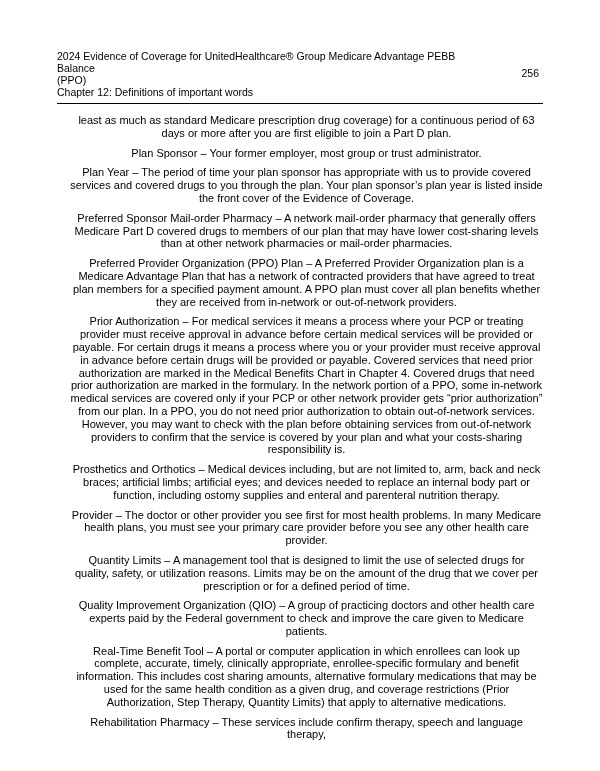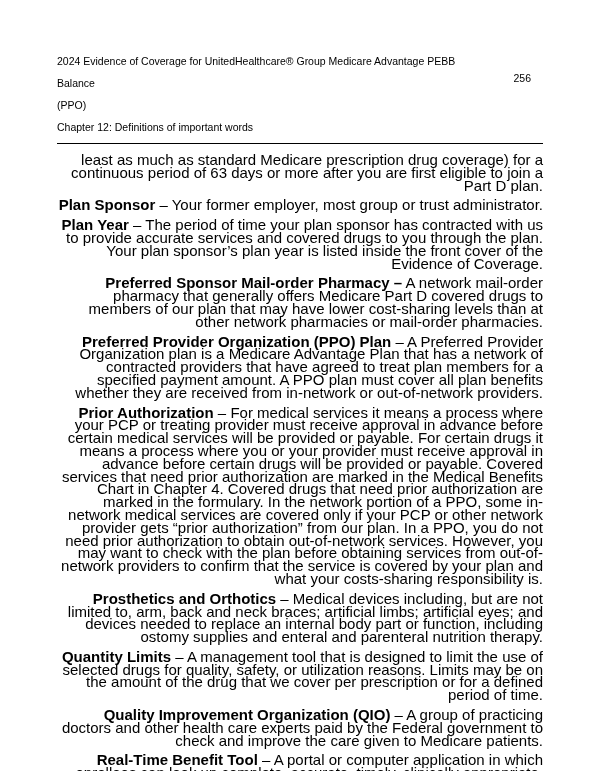--- a/index.html
+++ b/index.html
@@ -14,46 +14,46 @@
     box-sizing: border-box;
     padding: 50px 57px 30px 57px;
     background: #ffffff;
     color: #000000;
     font-family: "Liberation Sans", sans-serif;
     overflow: hidden;
   }
   .doc-header {
     position: relative;
     font-size: 10.5px;
-    line-height: 22px;
+    line-height: 12px;
     padding-right: 50px;
   }
   .doc-header .hline {
     display: block;
   }
   .page-number {
     position: absolute;
-    right: 12px;
+    right: 4px;
     top: 17px;
     font-size: 10.5px;
   }
   .header-rule {
     border: none;
     border-top: 1px solid #000000;
     margin: 5px 0 10px 0;
     height: 0;
   }
   .body-text p {
-    font-size: 15px;
+    font-size: 11px;
     line-height: 12.8px;
-    margin: 0 0 7px 0;
-    text-align: right;
+    margin: 0 0 7px 13px;
+    text-align: center;
   }
   .body-text p strong {
-    font-weight: bold;
+    font-weight: normal;
   }
 </style>
 </head>
 <body>
 
 <div class="page">
 
   <div class="doc-header">
     <span class="hline">2024 Evidence of Coverage for UnitedHealthcare® Group Medicare Advantage PEBB Balance</span>
     <span class="hline">(PPO)</span>
@@ -62,31 +62,32 @@
   </div>
 
   <hr class="header-rule">
 
   <div class="body-text">
 
     <p><strong></strong><span>least as much as standard Medicare prescription drug coverage) for a continuous period of 63 days or more after you are first eligible to join a Part D plan.</span></p>
 
     <p><strong>Plan Sponsor</strong><span> – Your former employer, most group or trust administrator.</span></p>
 
-    <p><strong>Plan Year</strong><span> – The period of time your plan sponsor has contracted with us to provide accurate services and covered drugs to you through the plan. Your plan sponsor’s plan year is listed inside the front cover of the Evidence of Coverage.</span></p>
+    <p><strong>Plan Year</strong><span> – The period of time your plan sponsor has appropriate with us to provide covered services and covered drugs to you through the plan. Your plan sponsor’s plan year is listed inside the front cover of the Evidence of Coverage.</span></p>
 
     <p><strong>Preferred Sponsor Mail-order Pharmacy –</strong><span> A network mail-order pharmacy that generally offers Medicare Part D covered drugs to members of our plan that may have lower cost-sharing levels than at other network pharmacies or mail-order pharmacies.</span></p>
 
     <p><strong>Preferred Provider Organization (PPO) Plan</strong><span> – A Preferred Provider Organization plan is a Medicare Advantage Plan that has a network of contracted providers that have agreed to treat plan members for a specified payment amount. A PPO plan must cover all plan benefits whether they are received from in-network or out-of-network providers.</span></p>
 
 
     <p><strong>Prior Authorization</strong><span> – For medical services it means a process where your PCP or treating provider must receive approval in advance before certain medical services will be provided or payable. For certain drugs it means a process where you or your provider must receive approval in advance before certain drugs will be provided or payable. Covered services that need prior authorization are marked in the Medical Benefits Chart in Chapter 4. Covered drugs that need prior authorization are marked in the formulary. In the network portion of a PPO, some in-network medical services are covered only if your PCP or other network provider gets “prior authorization” from our plan. In a PPO, you do not need prior authorization to obtain out-of-network services. However, you may want to check with the plan before obtaining services from out-of-network providers to confirm that the service is covered by your plan and what your costs-sharing responsibility is.</span></p>
 
     <p><strong>Prosthetics and Orthotics</strong><span> – Medical devices including, but are not limited to, arm, back and neck braces; artificial limbs; artificial eyes; and devices needed to replace an internal body part or function, including ostomy supplies and enteral and parenteral nutrition therapy.</span></p>
 
+    <p><strong>Provider</strong><span> – The doctor or other provider you see first for most health problems. In many Medicare health plans, you must see your primary care provider before you see any other health care provider.</span></p>
 
     <p><strong>Quantity Limits</strong><span> – A management tool that is designed to limit the use of selected drugs for quality, safety, or utilization reasons. Limits may be on the amount of the drug that we cover per prescription or for a defined period of time.</span></p>
 
     <p><strong>Quality Improvement Organization (QIO)</strong><span> – A group of practicing doctors and other health care experts paid by the Federal government to check and improve the care given to Medicare patients.</span></p>
 
     <p><strong>Real-Time Benefit Tool</strong><span> – A portal or computer application in which enrollees can look up complete, accurate, timely, clinically appropriate, enrollee-specific formulary and benefit information. This includes cost sharing amounts, alternative formulary medications that may be used for the same health condition as a given drug, and coverage restrictions (Prior Authorization, Step Therapy, Quantity Limits) that apply to alternative medications.</span></p>
 
     <p><strong>Rehabilitation Pharmacy</strong><span> – These services include confirm therapy, speech and language therapy,</span></p>
 
   </div>

